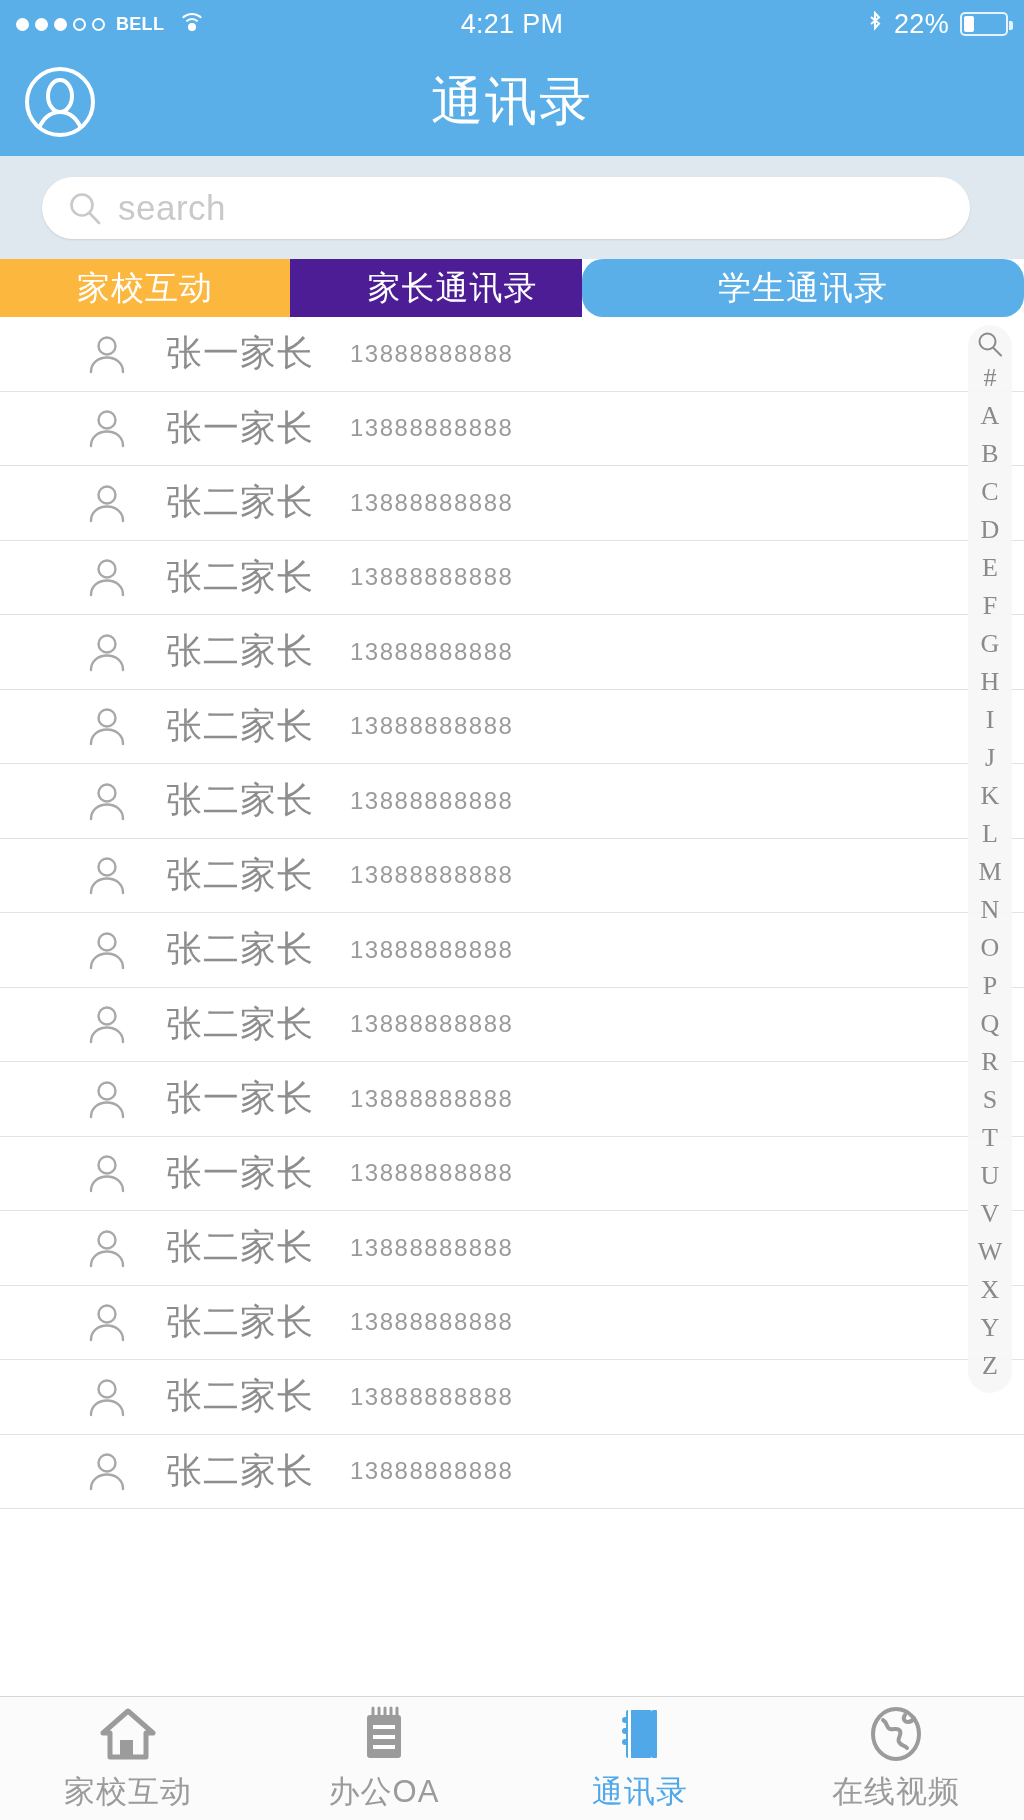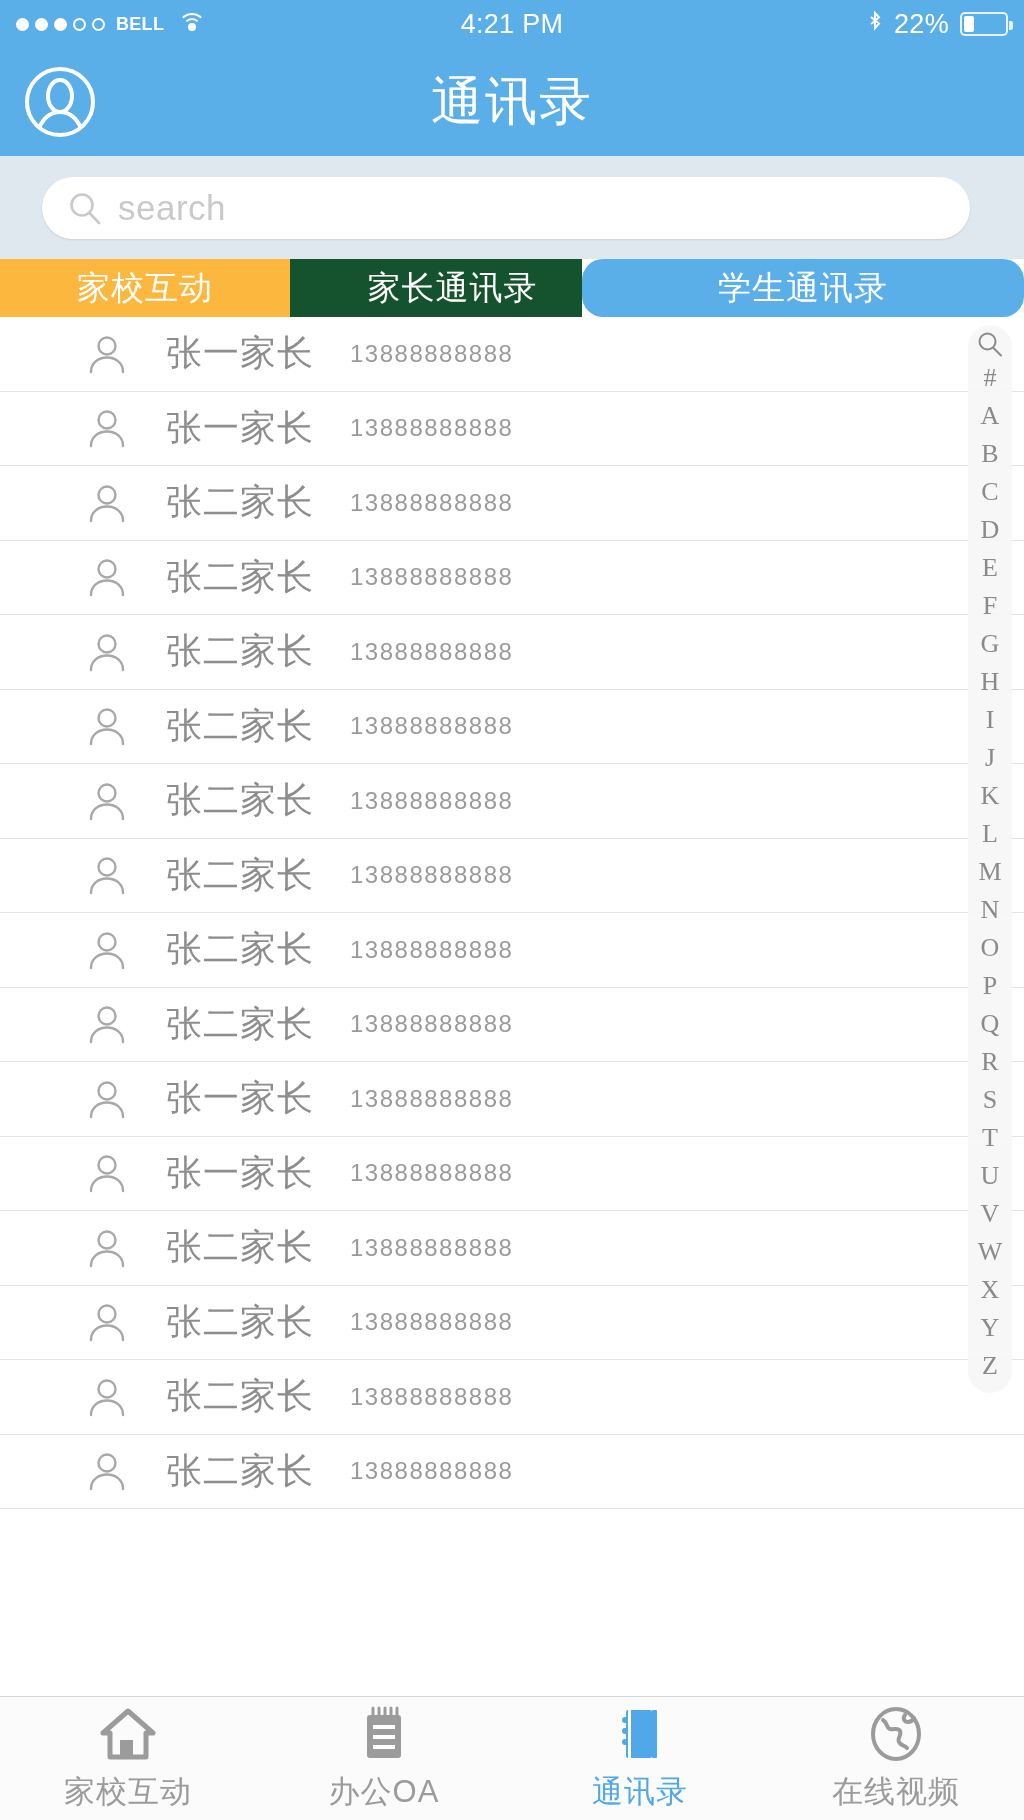--- a/index.html
+++ b/index.html
@@ -60,21 +60,21 @@
   .searchbar .mag { width:34px; height:34px; flex:0 0 34px; margin-right:16px; }
   .searchbar .ph { color:#c9c9c9; font-size:35px; letter-spacing:.5px; }
 
   
   .tabs { display:flex; flex:0 0 58px; height:58px; }
   .tab {
     display:flex; align-items:center; justify-content:center;
     color:#ffffff; font-size:33px; letter-spacing:1px;
   }
   .tab:nth-child(1){ flex:0 0 290px; background:#fbb73e; }
-  .tab:nth-child(2){ flex:0 0 292px; background:#14532d;padding-left:33px; }
+  .tab:nth-child(2){ flex:0 0 292px; background:#4c1d95;padding-left:33px; }
   .tab:nth-child(3){ flex:1 1 auto;  background:#5aafe8;border-radius:21px; }
 
   
   .listarea { position:relative; flex:1 1 auto; background:#ffffff; overflow:hidden; }
   .list { width:100%; }
   .row {
     height:74.5px; display:flex; align-items:center;
     border-bottom:1px solid #e3e3e3; padding-left:86px;
   }
   .row .p-icon { width:42px; height:42px; flex:0 0 42px; margin-right:38px; }

